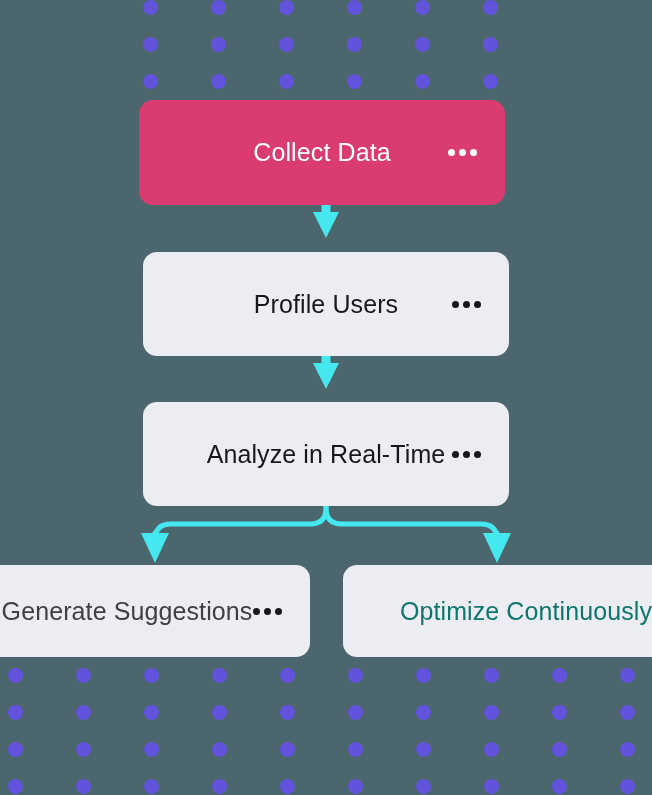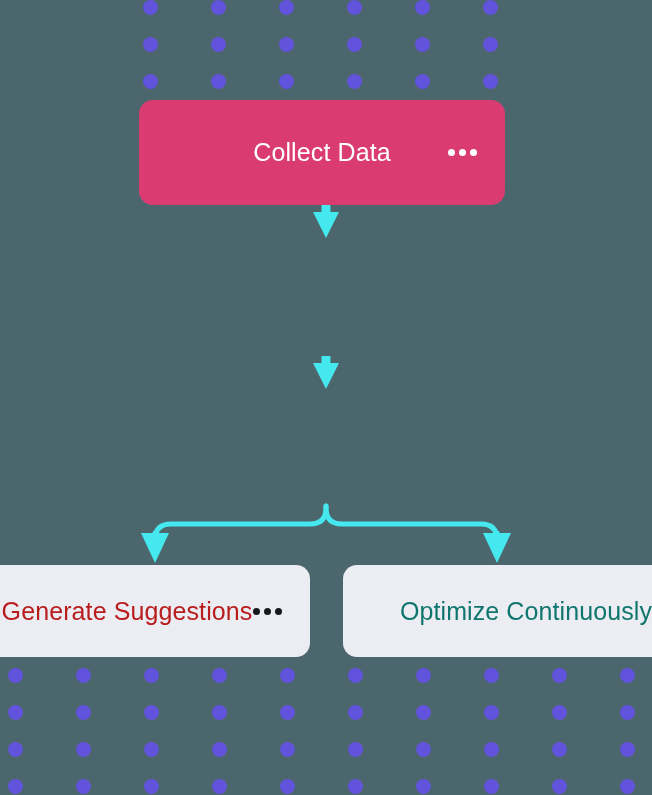--- a/index.html
+++ b/index.html
@@ -167,24 +167,40 @@
 
   <div class="node node-primary" id="node-collect-data" style="left: 139px; top: 100px; width: 366px; height: 105px; background: rgb(218, 60, 113);">
     <span class="node-label" style="color: rgb(255, 255, 255);">Collect Data</span>
     <span class="more-dots" style="right: 28px;">
       <i></i>
         <i></i>
         <i></i>
     </span>
   </div>
 
-
+  <div class="node node-default" id="node-profile-users" style="left: 143px; top: 252px; width: 366px; height: 104px; background: rgb(236, 237, 243);">
+    <span class="node-label" style="color: rgb(22, 24, 28);">Profile Users</span>
+    <span class="more-dots" style="right: 28px;">
+      <i></i>
+        <i></i>
+        <i></i>
+    </span>
+  </div>
+
+  <div class="node node-default" id="node-analyze-in-real-time" style="left: 143px; top: 402px; width: 366px; height: 104px; background: rgb(236, 237, 243);">
+    <span class="node-label" style="color: rgb(22, 24, 28);">Analyze in Real-Time</span>
+    <span class="more-dots" style="right: 28px;">
+      <i></i>
+        <i></i>
+        <i></i>
+    </span>
+  </div>
 
   <div class="node node-default" id="node-generate-suggestions" style="left: -56px; top: 565px; width: 366px; height: 92px; background: rgb(236, 237, 243);">
-    <span class="node-label" style="color: #b91c1c;">Generate Suggestions</span>
+    <span class="node-label" style="color: #404040;">Generate Suggestions</span>
     <span class="more-dots" style="right: 28px;">
       <i></i>
         <i></i>
         <i></i>
     </span>
   </div>
 
   <div class="node node-default" id="node-optimize-continuously" style="left: 343px; top: 565px; width: 366px; height: 92px; background: rgb(236, 237, 243);">
     <span class="node-label" style="color: #0f766e;">Optimize Continuously</span>
 

